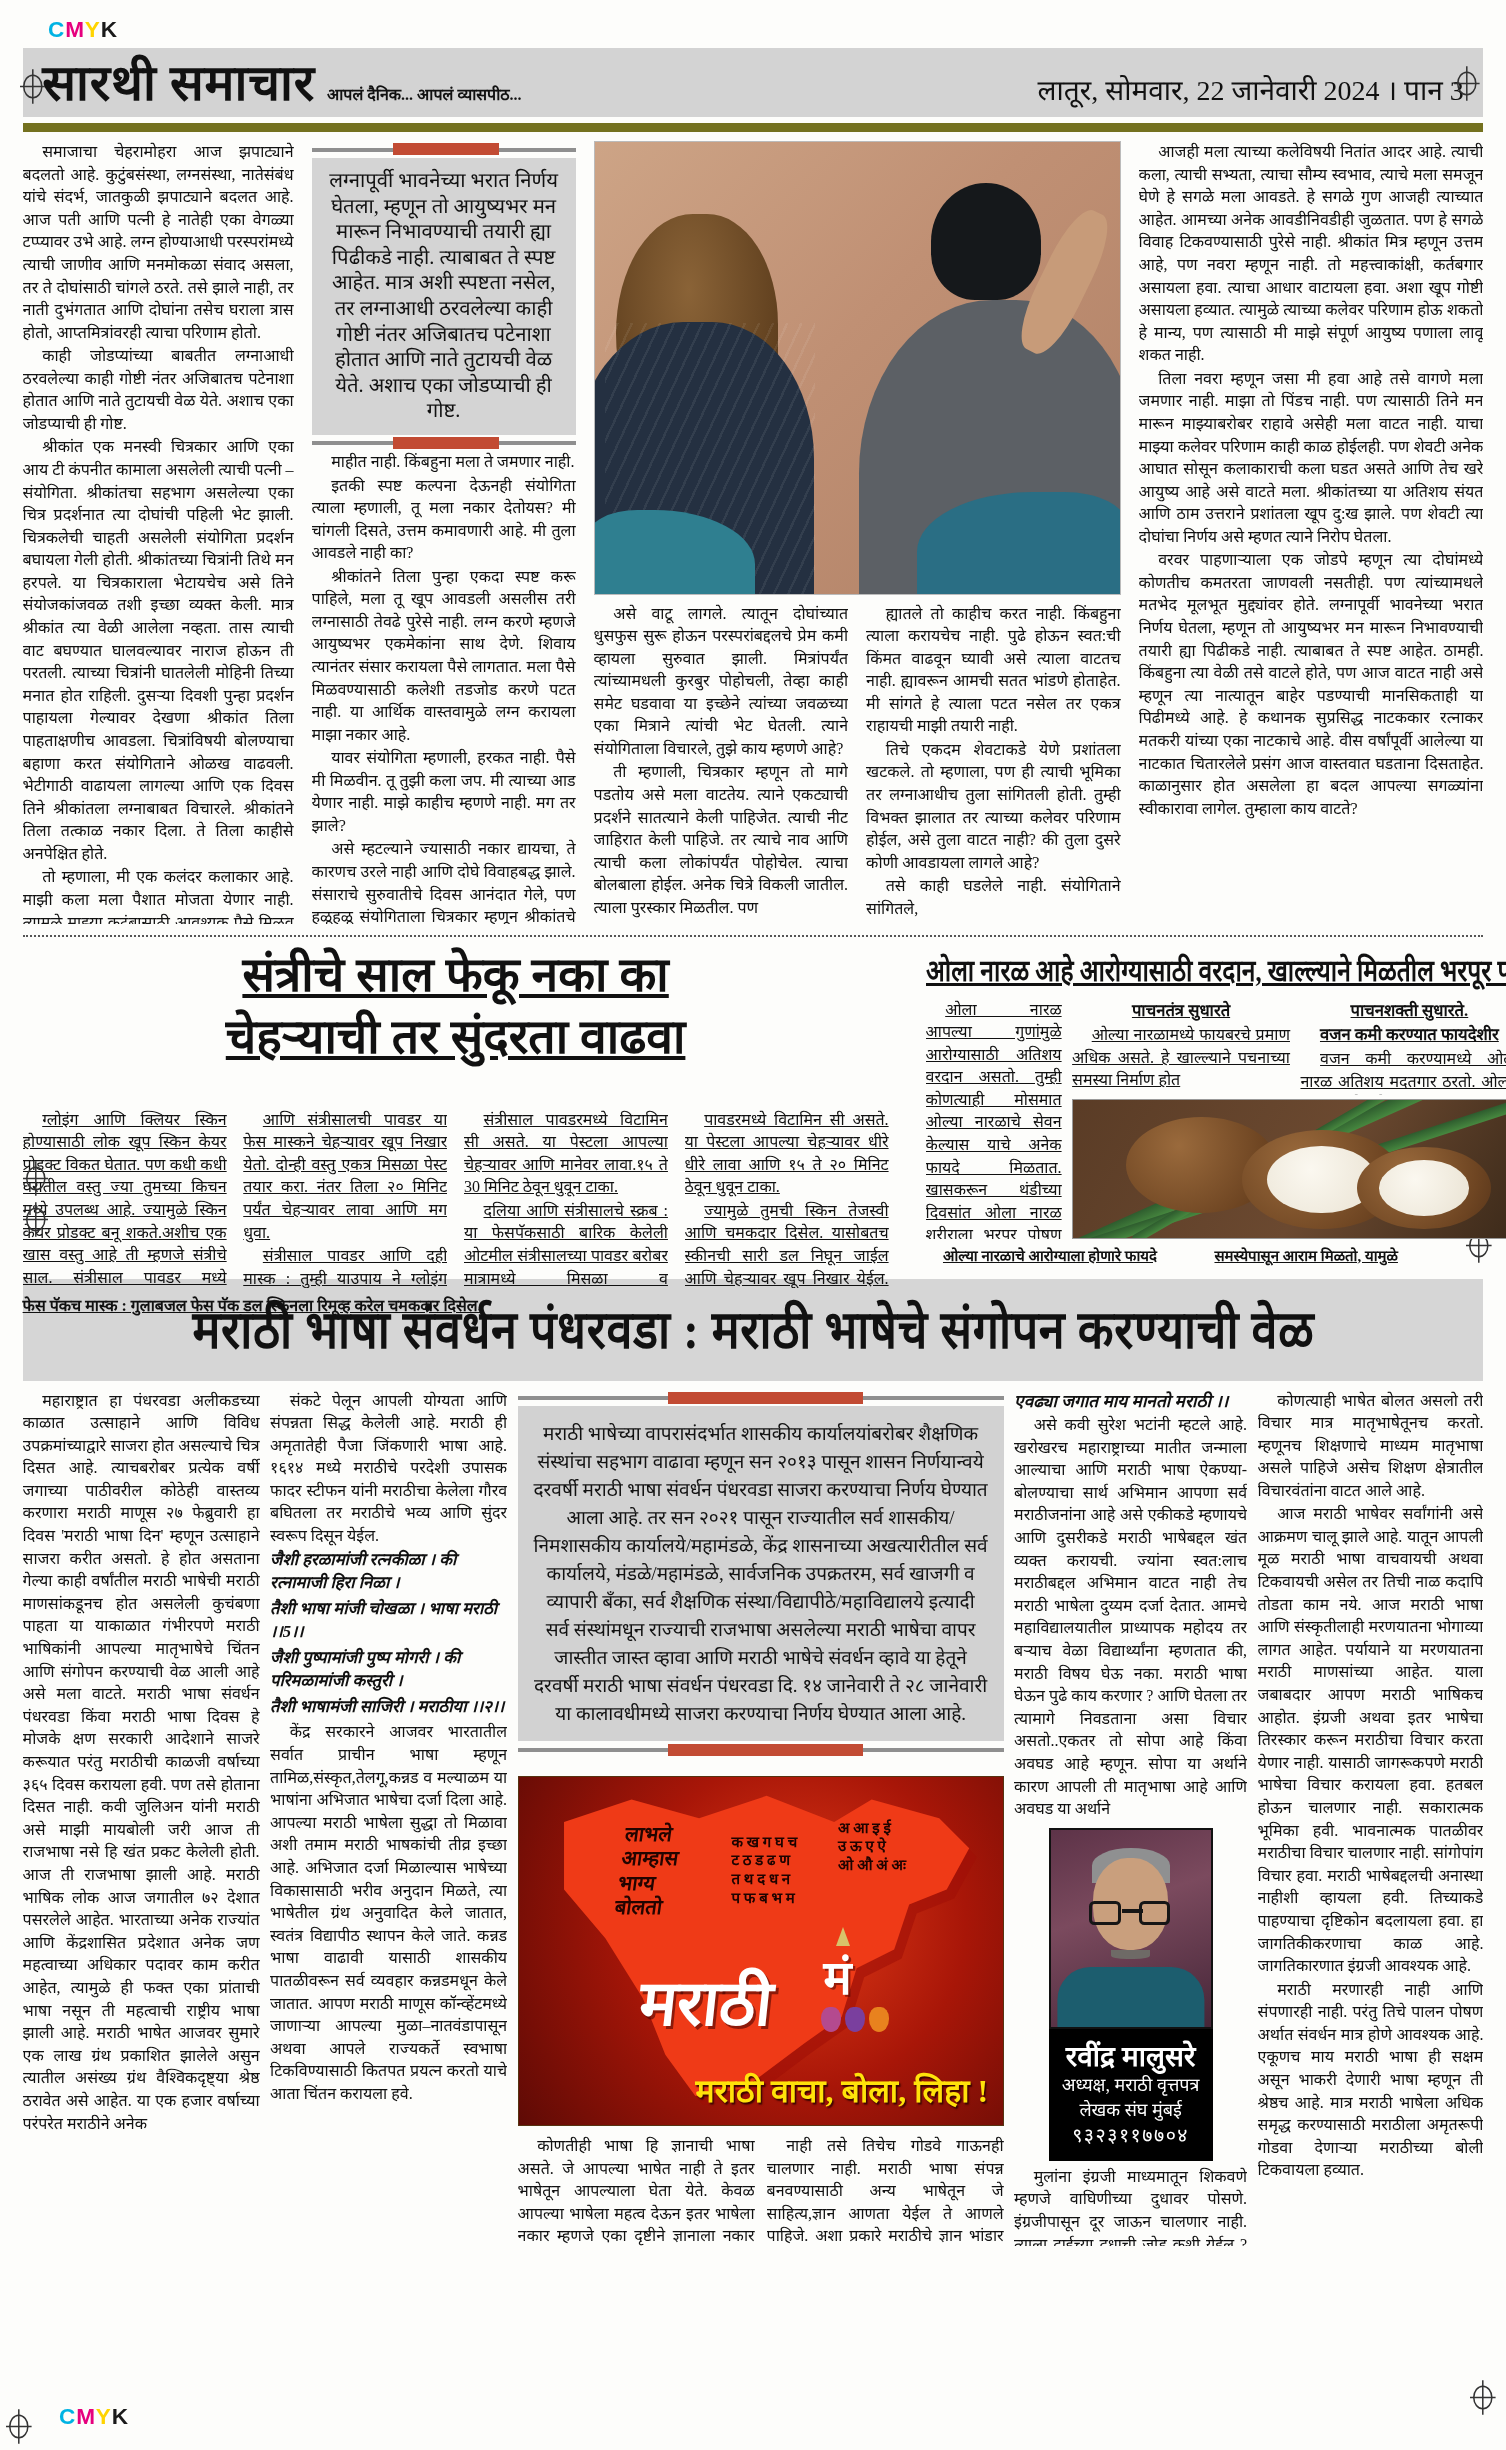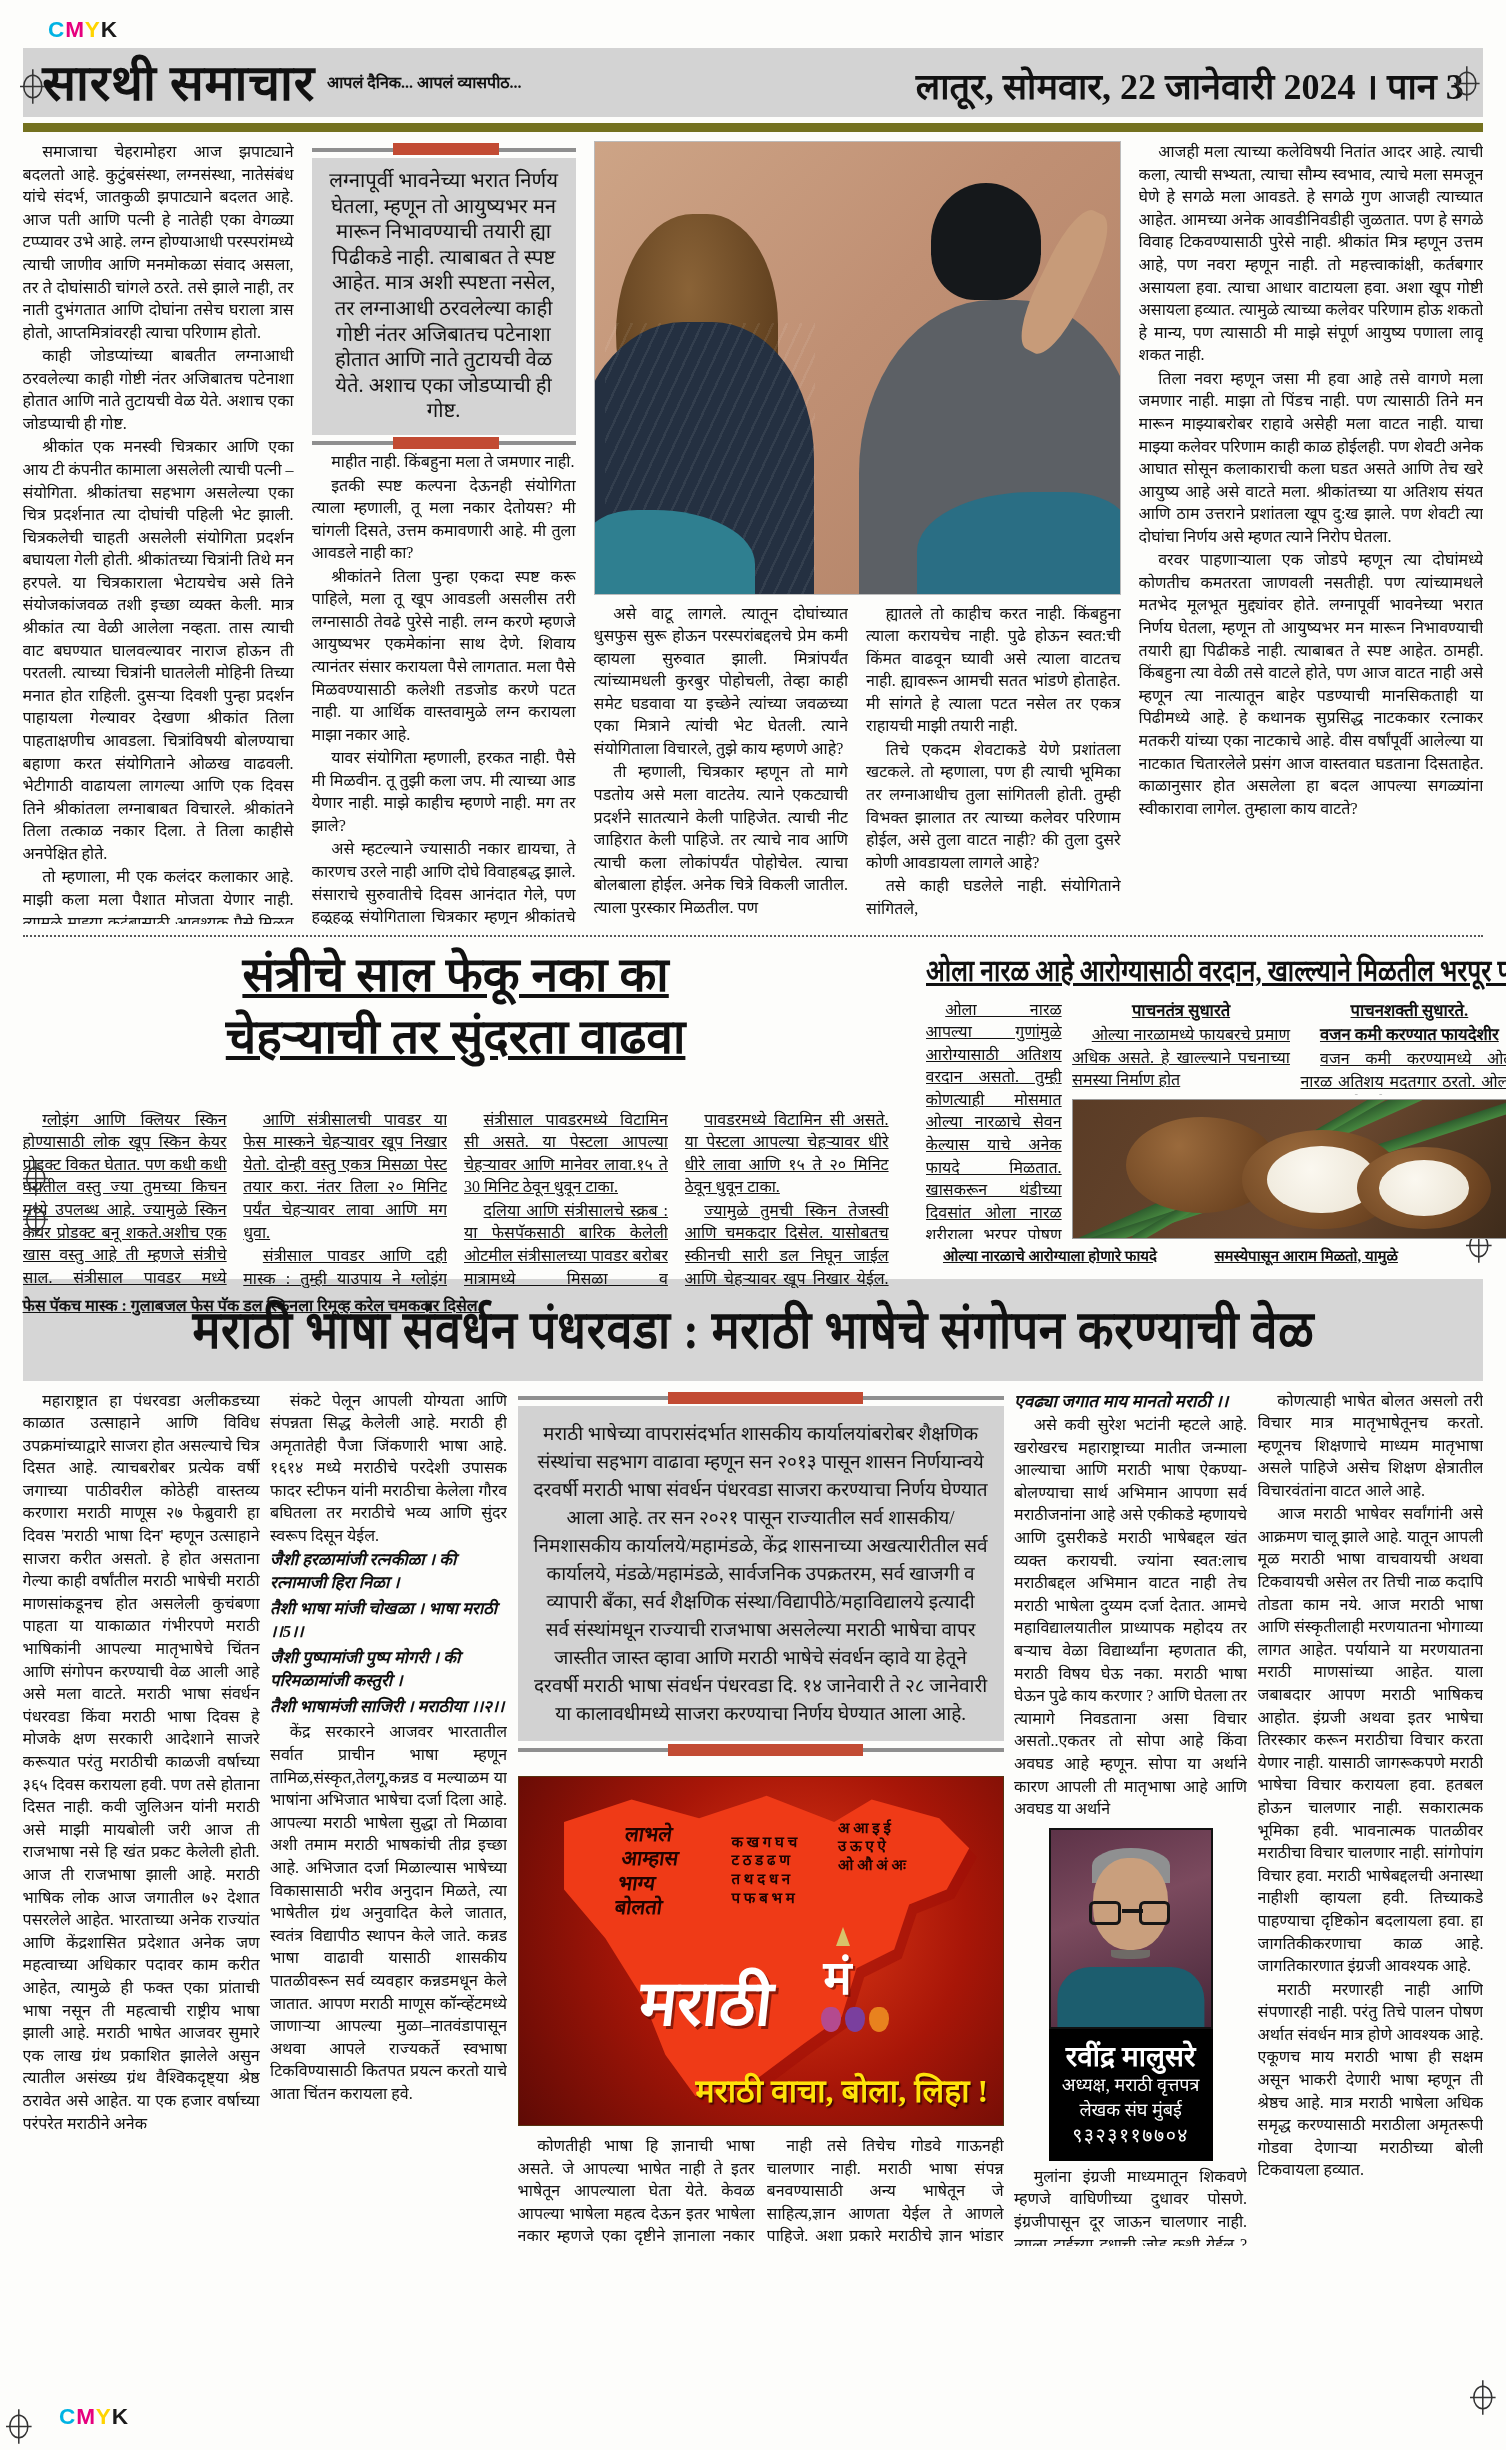--- a/index.html
+++ b/index.html
@@ -11,24 +11,24 @@
   .cmyk.top{left:48px;top:16.6px}.cmyk.bottom{left:59px;top:2404px}
   .regmark{position:absolute;width:25.6px;height:35px;color:#333}
   .regmark svg{width:100%;height:100%}
   .rm-tl{left:19.6px;top:69px}.rm-tr{left:1454px;top:66px}
   .rm-ml1{left:22.6px;top:1161px}.rm-ml2{left:22.6px;top:1202px}
   .rm-mr1{left:1466px;top:1187px}.rm-mr2{left:1466px;top:1228px}
   .rm-bl{left:6px;top:2409px}.rm-br{left:1470px;top:2380px}
   
   .masthead{margin:48px 22.6px 0;height:69px;background:#d3d3d3;display:flex;align-items:flex-end;
             justify-content:space-between;padding:4.5px 19.6px 9px;box-sizing:border-box;}
-  .mast-left{display:flex;align-items:center}
+  .mast-left{display:flex;align-items:flex-end}
   .paper-title{font-size:50px;font-weight:bold;line-height:1;letter-spacing:0.8px;}
   .paper-tagline{font-size:16px;font-weight:bold;margin:0 0 3px 12px;}
-  .dateline{font-size:36px;font-weight:bold;line-height:1;padding-bottom:3px;}
+  .dateline{font-size:28px;font-weight:normal;line-height:1;padding-bottom:3px;}
   .olive-rule{height:9px;background:#74711f;margin:6px 22.6px 0;}
   
   .bodytext p{margin:0 0 0.8px;text-indent:19.6px;text-align:justify;font-size:16px;line-height:22.6px;}
   .bodytext p:first-child{margin-top:0}
   .subhead{font-weight:bold;text-align:center;font-size:16.6px;line-height:22.6px;margin:1.5px 0;}
   .verses p{font-style:italic;font-weight:bold;text-indent:0;text-align:left;font-size:16.6px;line-height:23px;margin:0 0 3px;}
   
   .a1-head{margin:10.5px 22.6px 0;height:121px;background:#d6d6d6;text-align:center;
            font-size:75px;font-weight:bold;line-height:119px;letter-spacing:1.5px;}
   .a1-body{margin:9px 22.6px 0;display:grid;grid-template-columns:271px 264px 527px 1fr;gap:18px;

